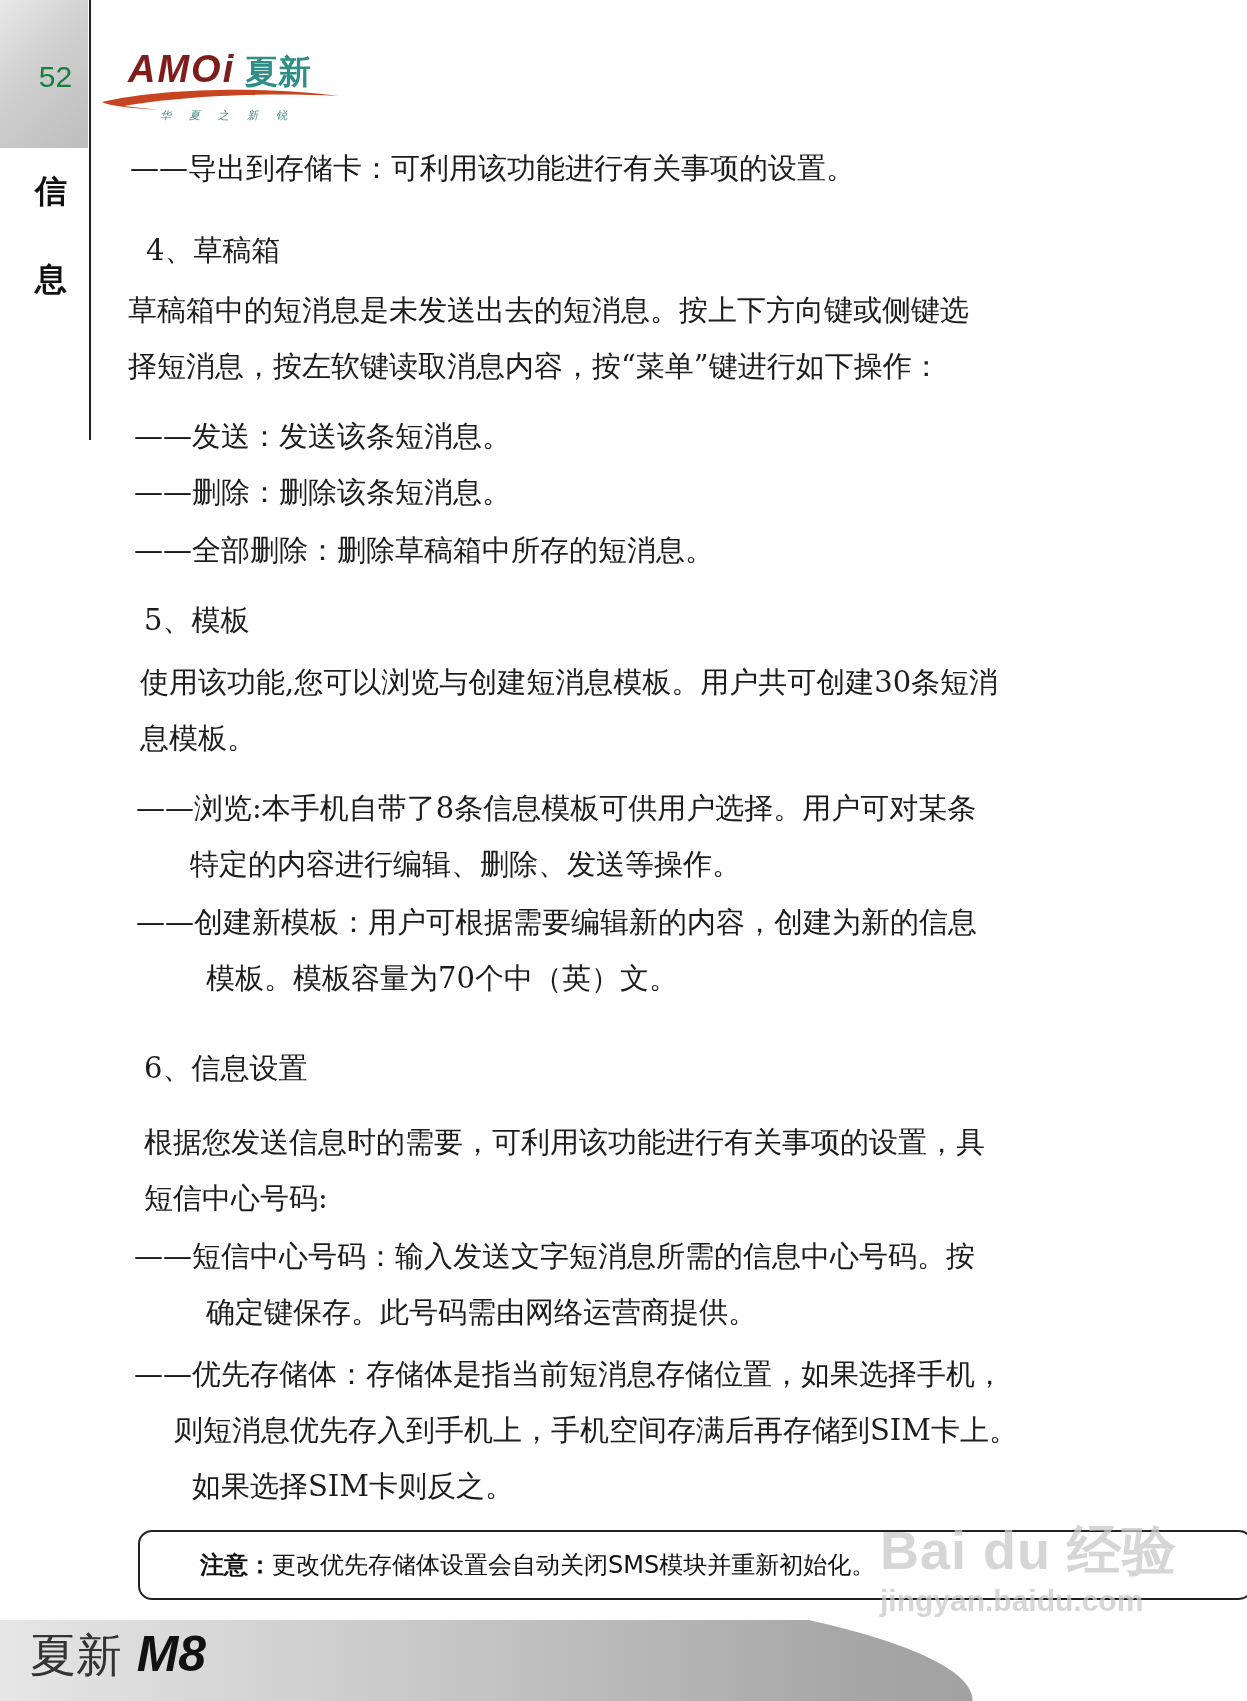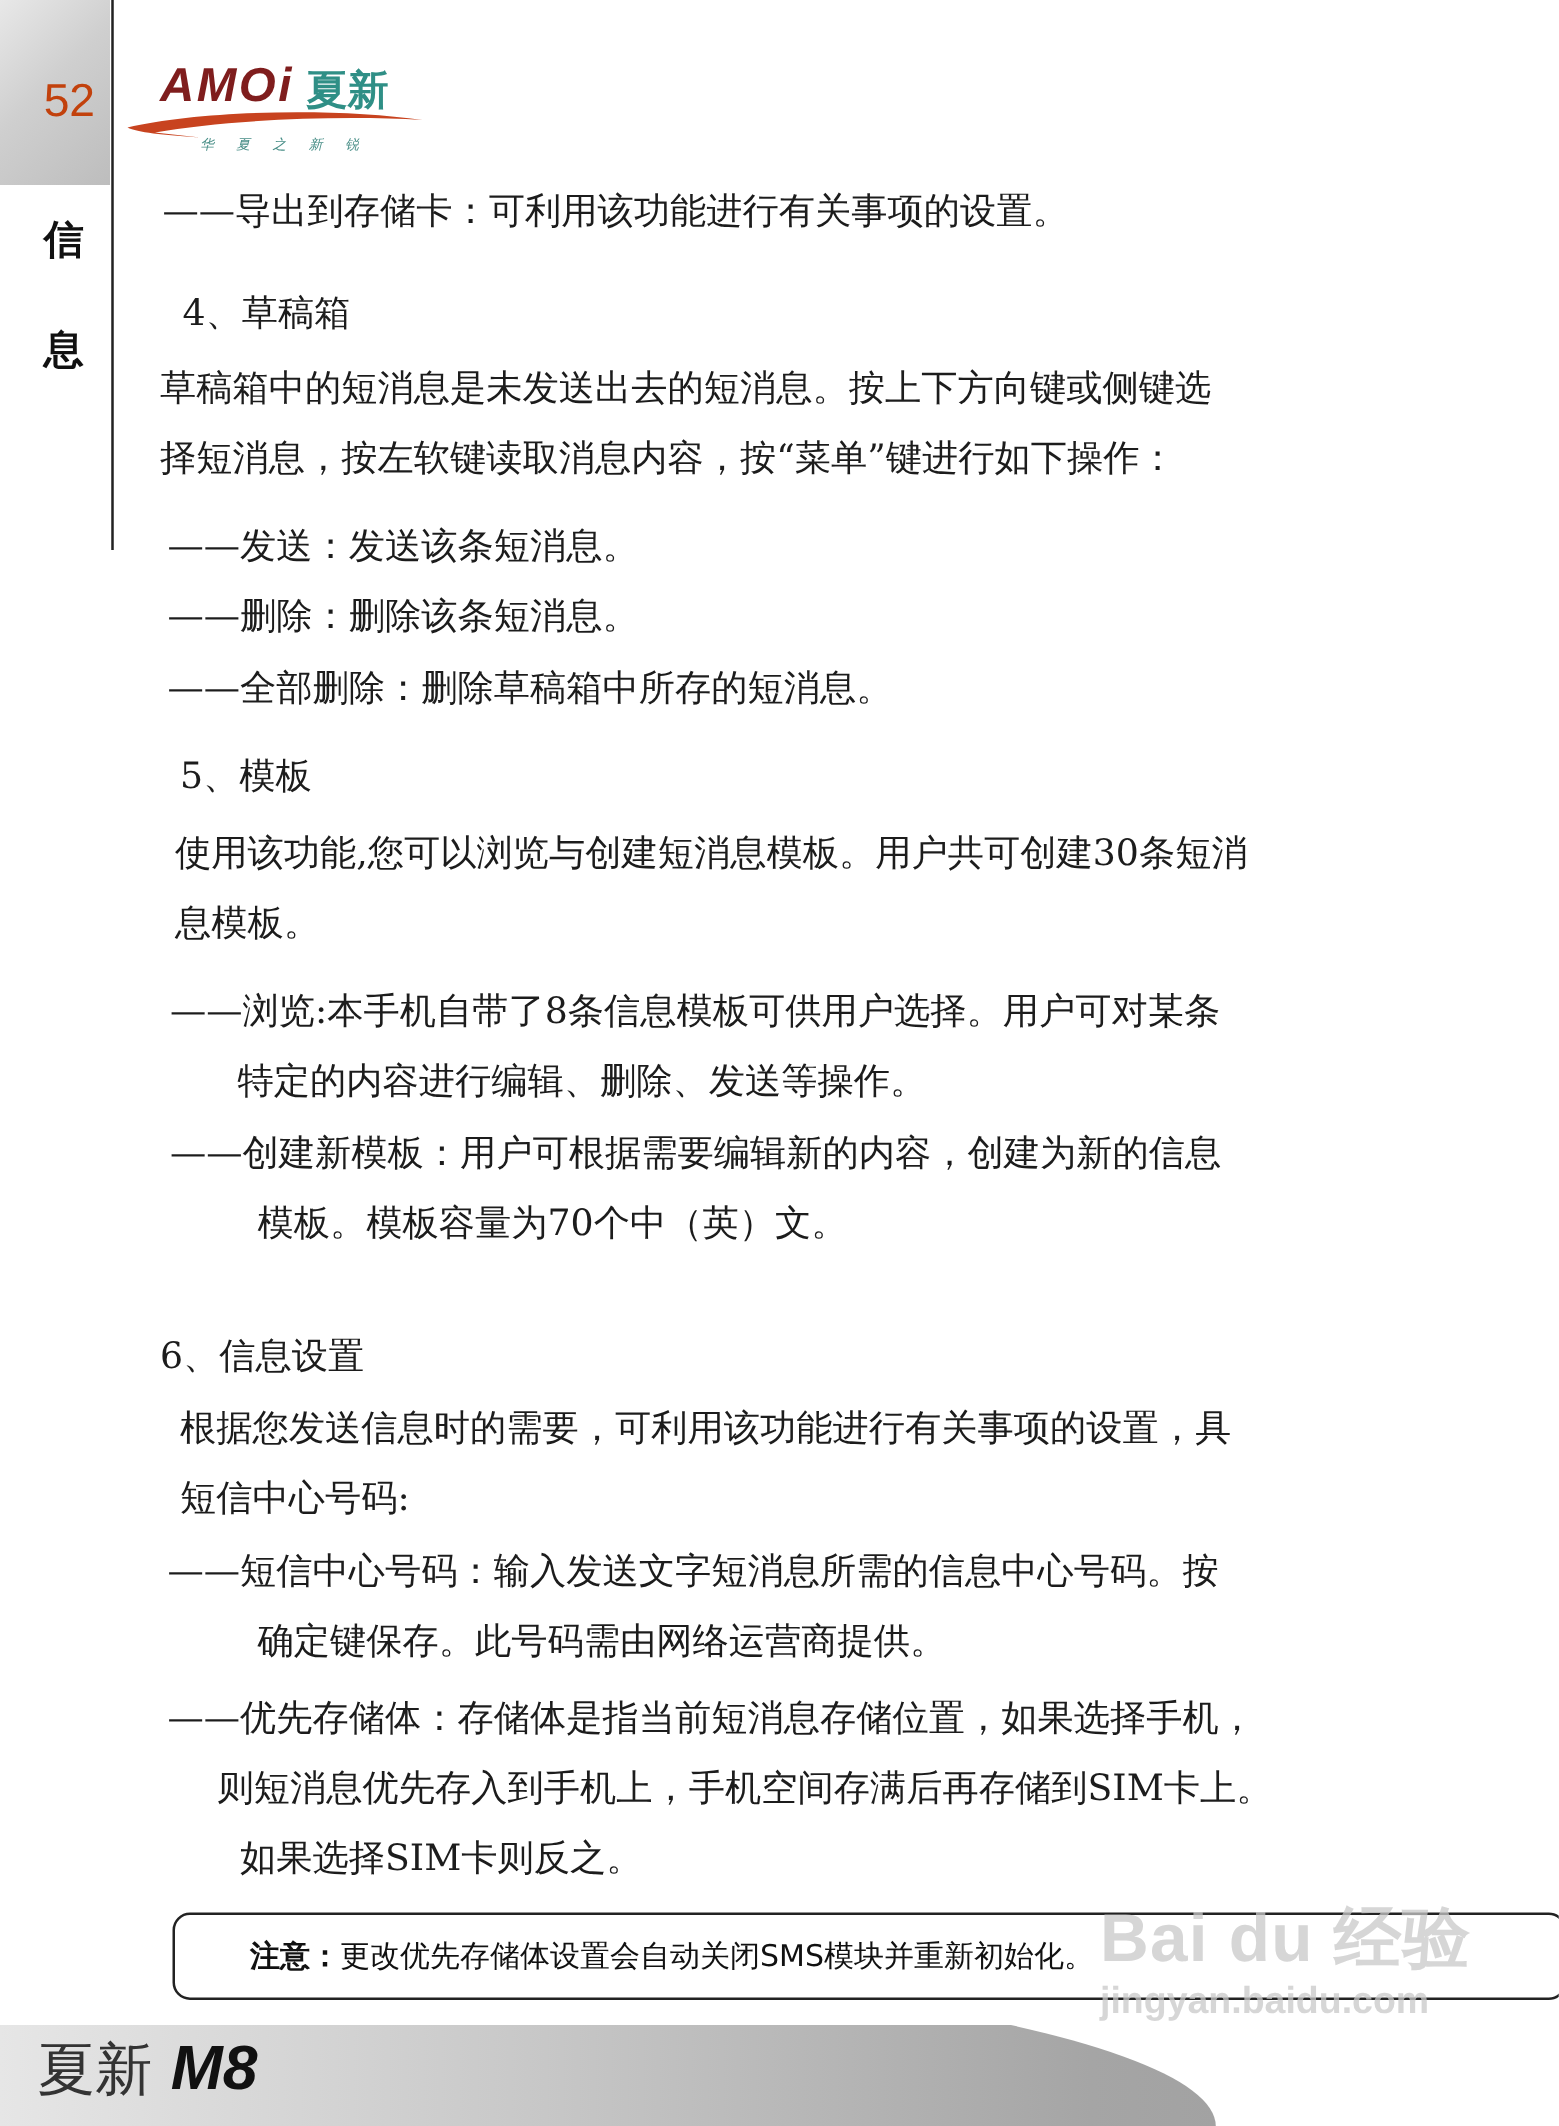--- a/index.html
+++ b/index.html
@@ -7,21 +7,21 @@
     width:1247px; height:1701px; position:relative; overflow:hidden;
     background:#ffffff; color:#1a1a1a;
     font-family:"DejaVu Serif","Liberation Serif",serif;
   }
   .page-tab {
     position:absolute; left:0; top:0; width:88px; height:148px;
     background:linear-gradient(135deg,#e8e8e8 0%,#cfcfcf 45%,#bdbdbd 100%);
   }
   .page-number {
     position:absolute; left:0; top:60px; width:111px; text-align:center;
-    font-family:"Liberation Sans","DejaVu Sans",sans-serif; font-size:37px; color:#c2410c;
+    font-family:"Liberation Sans","DejaVu Sans",sans-serif; font-size:30px; color:#15803d;
   }
   .side-rule { position:absolute; left:89px; top:0; width:2px; height:440px; background:#222; }
   .chapter-char {
     position:absolute; left:30px; width:42px; text-align:center;
     font-family:"DejaVu Sans","Liberation Sans",sans-serif; font-weight:bold; font-size:32px; color:#111;
   }
   .logo { position:absolute; left:100px; top:48px; width:245px; height:80px; }
   .logo-word {
     position:absolute; left:28px; top:0; font-family:"Liberation Sans","DejaVu Sans",sans-serif;
     font-style:italic; font-weight:bold; font-size:38px; letter-spacing:2px; color:#7f1d1d;
@@ -91,21 +91,21 @@
 <div class="line" style="left:134px; top:418px;">——发送：发送该条短消息。</div>
 <div class="line" style="left:134px; top:474px;">——删除：删除该条短消息。</div>
 <div class="line" style="left:134px; top:532px;">——全部删除：删除草稿箱中所存的短消息。</div>
 <div class="line heading" style="left:144px; top:602px;">5、模板</div>
 <div class="line" style="left:140px; top:664px;">使用该功能,您可以浏览与创建短消息模板。用户共可创建30条短消</div>
 <div class="line" style="left:140px; top:720px;">息模板。</div>
 <div class="line" style="left:136px; top:790px;">——浏览:本手机自带了8条信息模板可供用户选择。用户可对某条</div>
 <div class="line" style="left:190px; top:846px;">特定的内容进行编辑、删除、发送等操作。</div>
 <div class="line" style="left:136px; top:904px;">——创建新模板：用户可根据需要编辑新的内容，创建为新的信息</div>
 <div class="line" style="left:206px; top:960px;">模板。模板容量为70个中（英）文。</div>
-<div class="line heading" style="left:128px; top:1050px;margin-top:16px;">6、信息设置</div>
+<div class="line heading" style="left:144px; top:1050px;">6、信息设置</div>
 <div class="line" style="left:144px; top:1124px;">根据您发送信息时的需要，可利用该功能进行有关事项的设置，具</div>
 <div class="line" style="left:144px; top:1180px;">短信中心号码:</div>
 <div class="line" style="left:134px; top:1238px;">——短信中心号码：输入发送文字短消息所需的信息中心号码。按</div>
 <div class="line" style="left:206px; top:1294px;">确定键保存。此号码需由网络运营商提供。</div>
 <div class="line" style="left:134px; top:1356px;">——优先存储体：存储体是指当前短消息存储位置，如果选择手机，</div>
 <div class="line" style="left:174px; top:1412px;">则短消息优先存入到手机上，手机空间存满后再存储到SIM卡上。</div>
 <div class="line" style="left:192px; top:1468px;">如果选择SIM卡则反之。</div>
 
 <div class="note-box">
   <div class="note-text">

